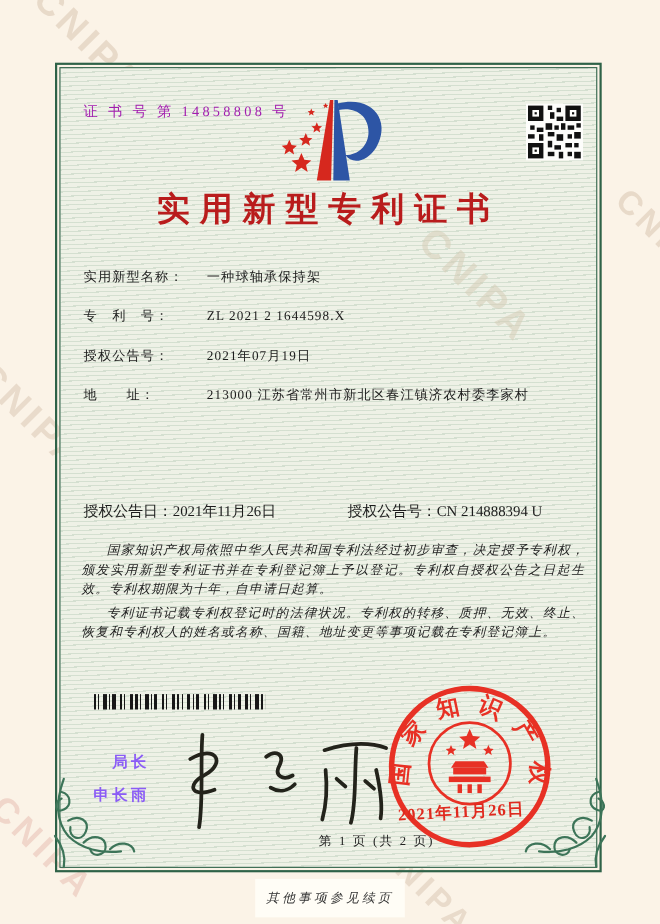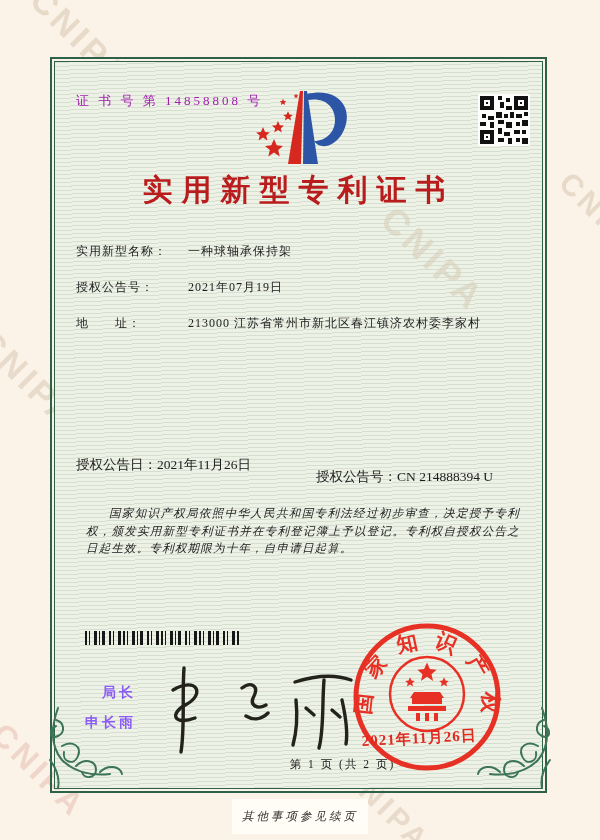--- a/index.html
+++ b/index.html
@@ -35,27 +35,27 @@
   .title {
     position:absolute; left:50px; top:170px; width:497px; z-index:4;
     text-align:center; font-size:30px; font-weight:bold; letter-spacing:9px;
     color:#b91c1c;
   }
   .fields { position:absolute; left:76px; top:243px; width:450px; z-index:4; }
   .frow { height:36px; font-size:12px; white-space:nowrap; }
   .flabel { display:inline-block; width:112px; letter-spacing:1px; }
   .fvalue { letter-spacing:1px; }
   .grant-row { position:absolute; left:76px; top:456px; width:460px; z-index:4; font-size:13.5px; white-space:nowrap; }
-  .grant-right { position:absolute; left:240px; top:12px; }
+  .grant-right { position:absolute; left:240px; top:0; }
   .paras {
     position:absolute; left:70px; top:489px; width:466px; z-index:4;
     font-size:11.5px; line-height:17.5px; letter-spacing:1.2px;
     font-style:italic; text-align:justify; color:#222;
   }
-  .paras p { text-indent:2em; margin:16px; }
+  .paras p { text-indent:2em; margin:4px; }
   .barcode { position:absolute; left:85px; top:631px; width:156px; height:14px; z-index:4;
     background:repeating-linear-gradient(90deg,
       #171717 0 2px, transparent 2px 4px,
       #171717 4px 5px, transparent 5px 9px,
       #171717 9px 12px, transparent 12px 14px,
       #171717 14px 15px, transparent 15px 17px,
       #171717 17px 20px, transparent 20px 24px,
       #171717 24px 26px, transparent 26px 28px,
       #171717 28px 29px, transparent 29px 33px,
       #171717 33px 36px, transparent 36px 38px);
@@ -178,36 +178,40 @@
   </g>
 </svg>
 
 <div class="title">实用新型专利证书</div>
 
 <div class="fields">
   <div class="frow">
     <span class="flabel">实用新型名称：</span><span class="fvalue">一种球轴承保持架</span>
   </div>
   <div class="frow">
+    <span class="flabel">专　利　号：</span><span class="fvalue">ZL 2021 2 1644598.X</span>
+  </div>
+  <div class="frow">
     <span class="flabel">授权公告号：</span><span class="fvalue">2021年07月19日</span>
   </div>
   <div class="frow">
     <span class="flabel">地　　址：</span><span class="fvalue">213000 江苏省常州市新北区春江镇济农村委李家村</span>
   </div>
 </div>
 
 <div class="grant-row">
   <span>授权公告日：</span><span>2021年11月26日</span>
   <span class="grant-right">
     <span>授权公告号：</span><span>CN 214888394 U</span>
   </span>
 </div>
 
 <div class="paras">
   <p>国家知识产权局依照中华人民共和国专利法经过初步审查，决定授予专利权，颁发实用新型专利证书并在专利登记簿上予以登记。专利权自授权公告之日起生效。专利权期限为十年，自申请日起算。</p>
+  <p>专利证书记载专利权登记时的法律状况。专利权的转移、质押、无效、终止、恢复和专利权人的姓名或名称、国籍、地址变更等事项记载在专利登记簿上。</p>
 </div>
 
 <div class="barcode"></div>
 
 <div class="officer">
   <div>局长</div>
   <div>申长雨</div>
 </div>
 
 <svg class="signature" width="220" height="100" viewBox="0 0 220 100">

